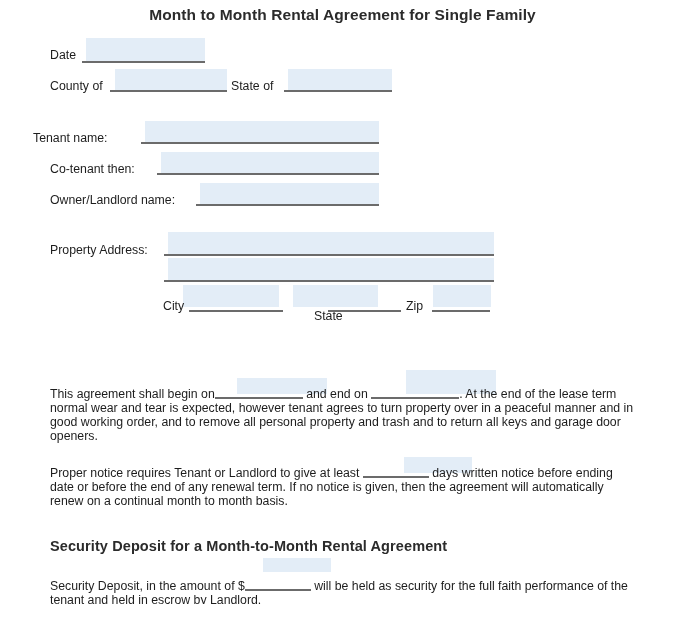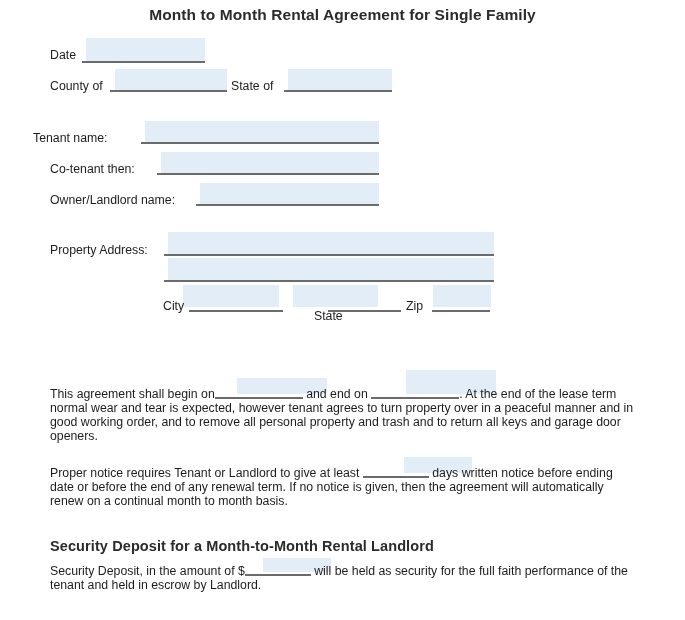--- a/index.html
+++ b/index.html
@@ -160,20 +160,20 @@
 
   <div class="fill" style="left:237px; top:378px; width:90px; height:16px;"></div>
   <div class="fill" style="left:406px; top:370px; width:90px; height:24px;"></div>
 
   <div class="para" style="left:50px; top:386px; width:588px;"><span>This agreement shall begin on</span><span class="blank" style="width:88px;"></span> <span>and end on</span> <span class="blank" style="width:88px;"></span><span>. At the end of the lease term normal wear and tear is expected, however tenant agrees to turn property over in a peaceful manner and in good working order, and to remove all personal property and trash and to return all keys and garage door openers.</span></div>
 
   <div class="fill" style="left:404px; top:457px; width:68px; height:16px;"></div>
 
   <div class="para" style="left:50px; top:465px; width:588px;"><span>Proper notice requires Tenant or Landlord to give at least</span> <span class="blank" style="width:66px;"></span> <span>days written notice before ending date or before the end of any renewal term. If no notice is given, then the agreement will automatically renew on a continual month to month basis.</span></div>
 
-  <div class="sect-head" style="left:50px; top:538px;">Security Deposit for a Month-to-Month Rental Landlord</div>
+  <div class="sect-head" style="left:50px; top:538px;">Security Deposit for a Month-to-Month Rental Agreement</div>
 
   <div class="fill" style="left:263px; top:558px; width:68px; height:14px;"></div>
 
-  <div class="para" style="left:50px; top:563px; width:588px;"><span>Security Deposit, in the amount of $</span><span class="blank" style="width:66px;"></span> <span>will be held as security for the full faith performance of the tenant and held in escrow by Landlord.</span></div>
+  <div class="para" style="left:50px; top:578px; width:588px;"><span>Security Deposit, in the amount of $</span><span class="blank" style="width:66px;"></span> <span>will be held as security for the full faith performance of the tenant and held in escrow by Landlord.</span></div>
 
 
 </div>
 
 </body></html>

